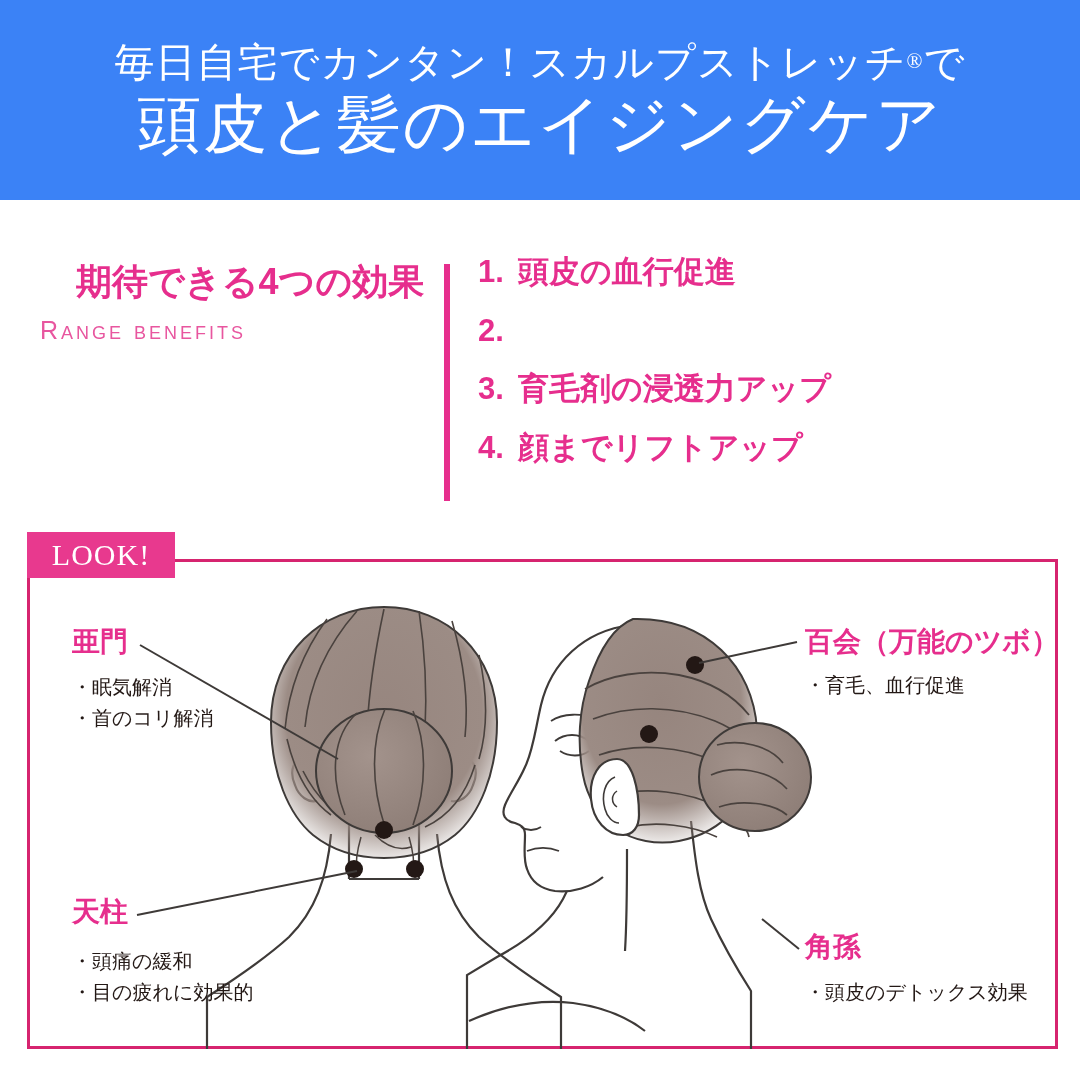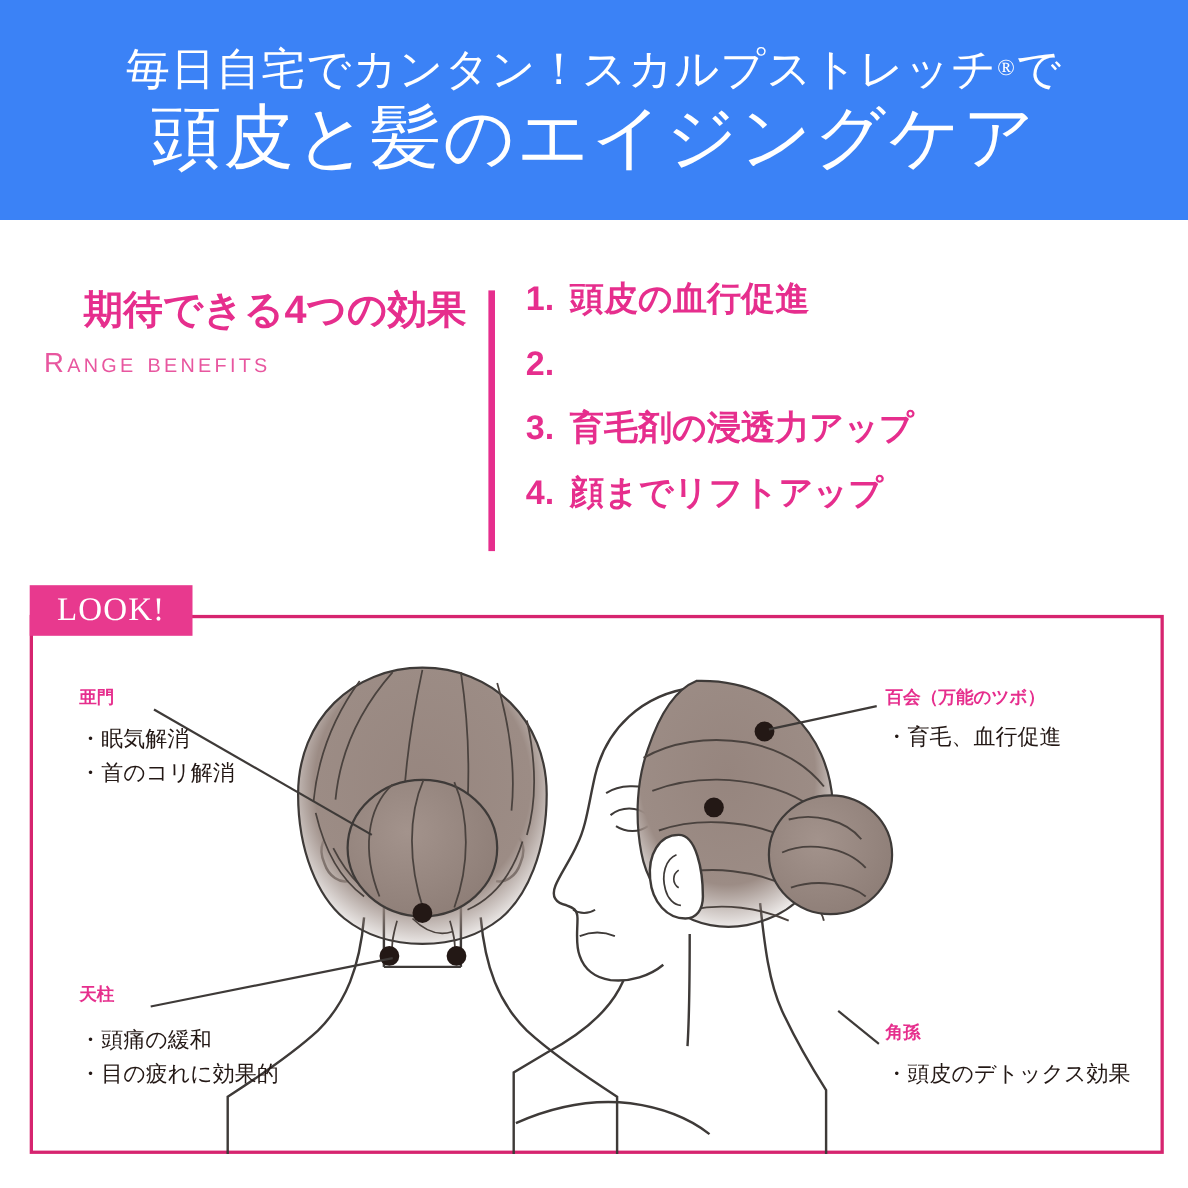--- a/index.html
+++ b/index.html
@@ -103,21 +103,21 @@
     width:1031px;height:490px;
     border:3px solid #d6246f;
     box-sizing:border-box;
     background:#ffffff;
     z-index:2;
   }
 
   
   .lbl{position:absolute;z-index:4;}
   .lbl .lbl-name{
-    color:#e62e8d;font-size:16px;font-weight:bold;
+    color:#e62e8d;font-size:28px;font-weight:bold;
     line-height:1.2;white-space:nowrap;
   }
   .lbl .lbl-item{
     color:#231815;font-size:20px;line-height:1.45;
     white-space:nowrap;margin-top:2px;
   }
   .lbl.amon{left:72px;top:625px;}
   .lbl.amon .lbl-items{margin-top:14px;}
   .lbl.tenchu{left:72px;top:895px;}
   .lbl.tenchu .lbl-items{margin-top:18px;}

